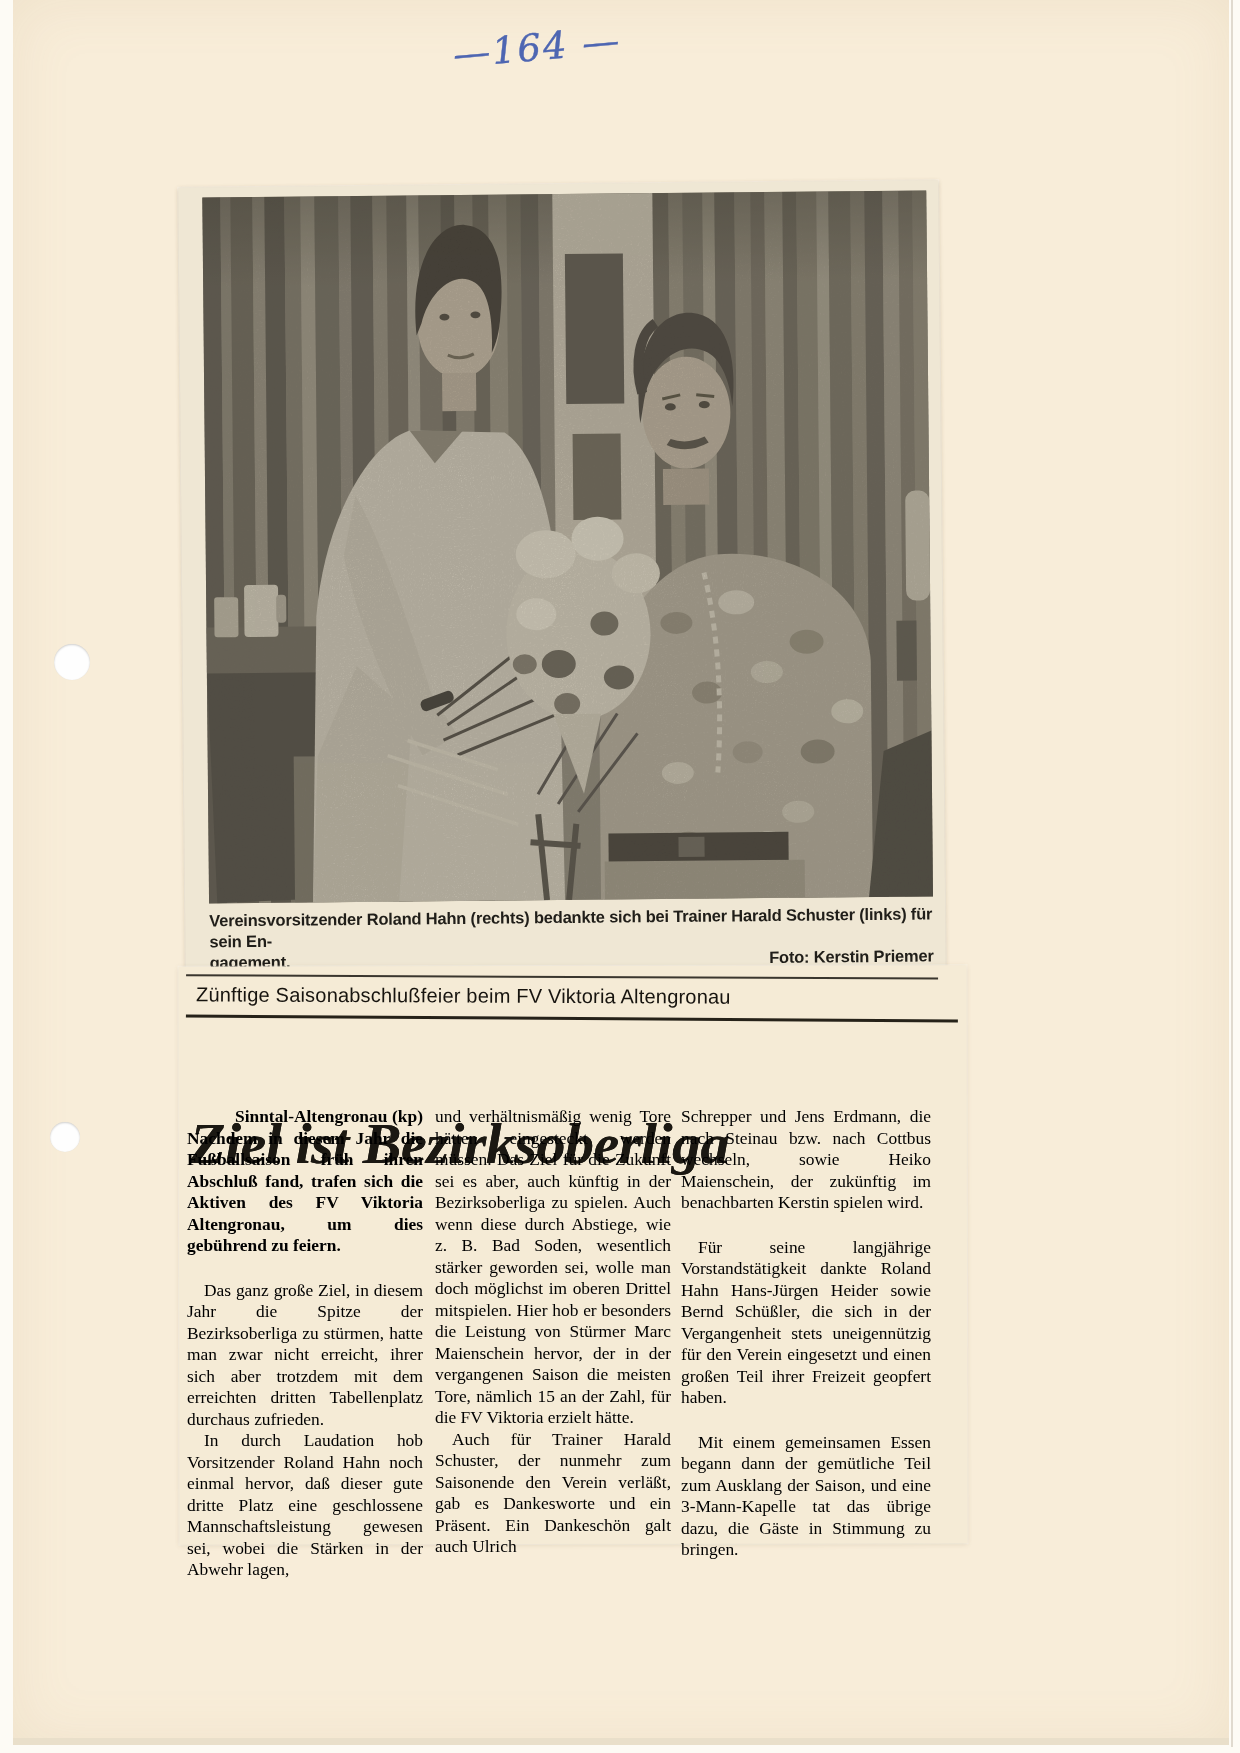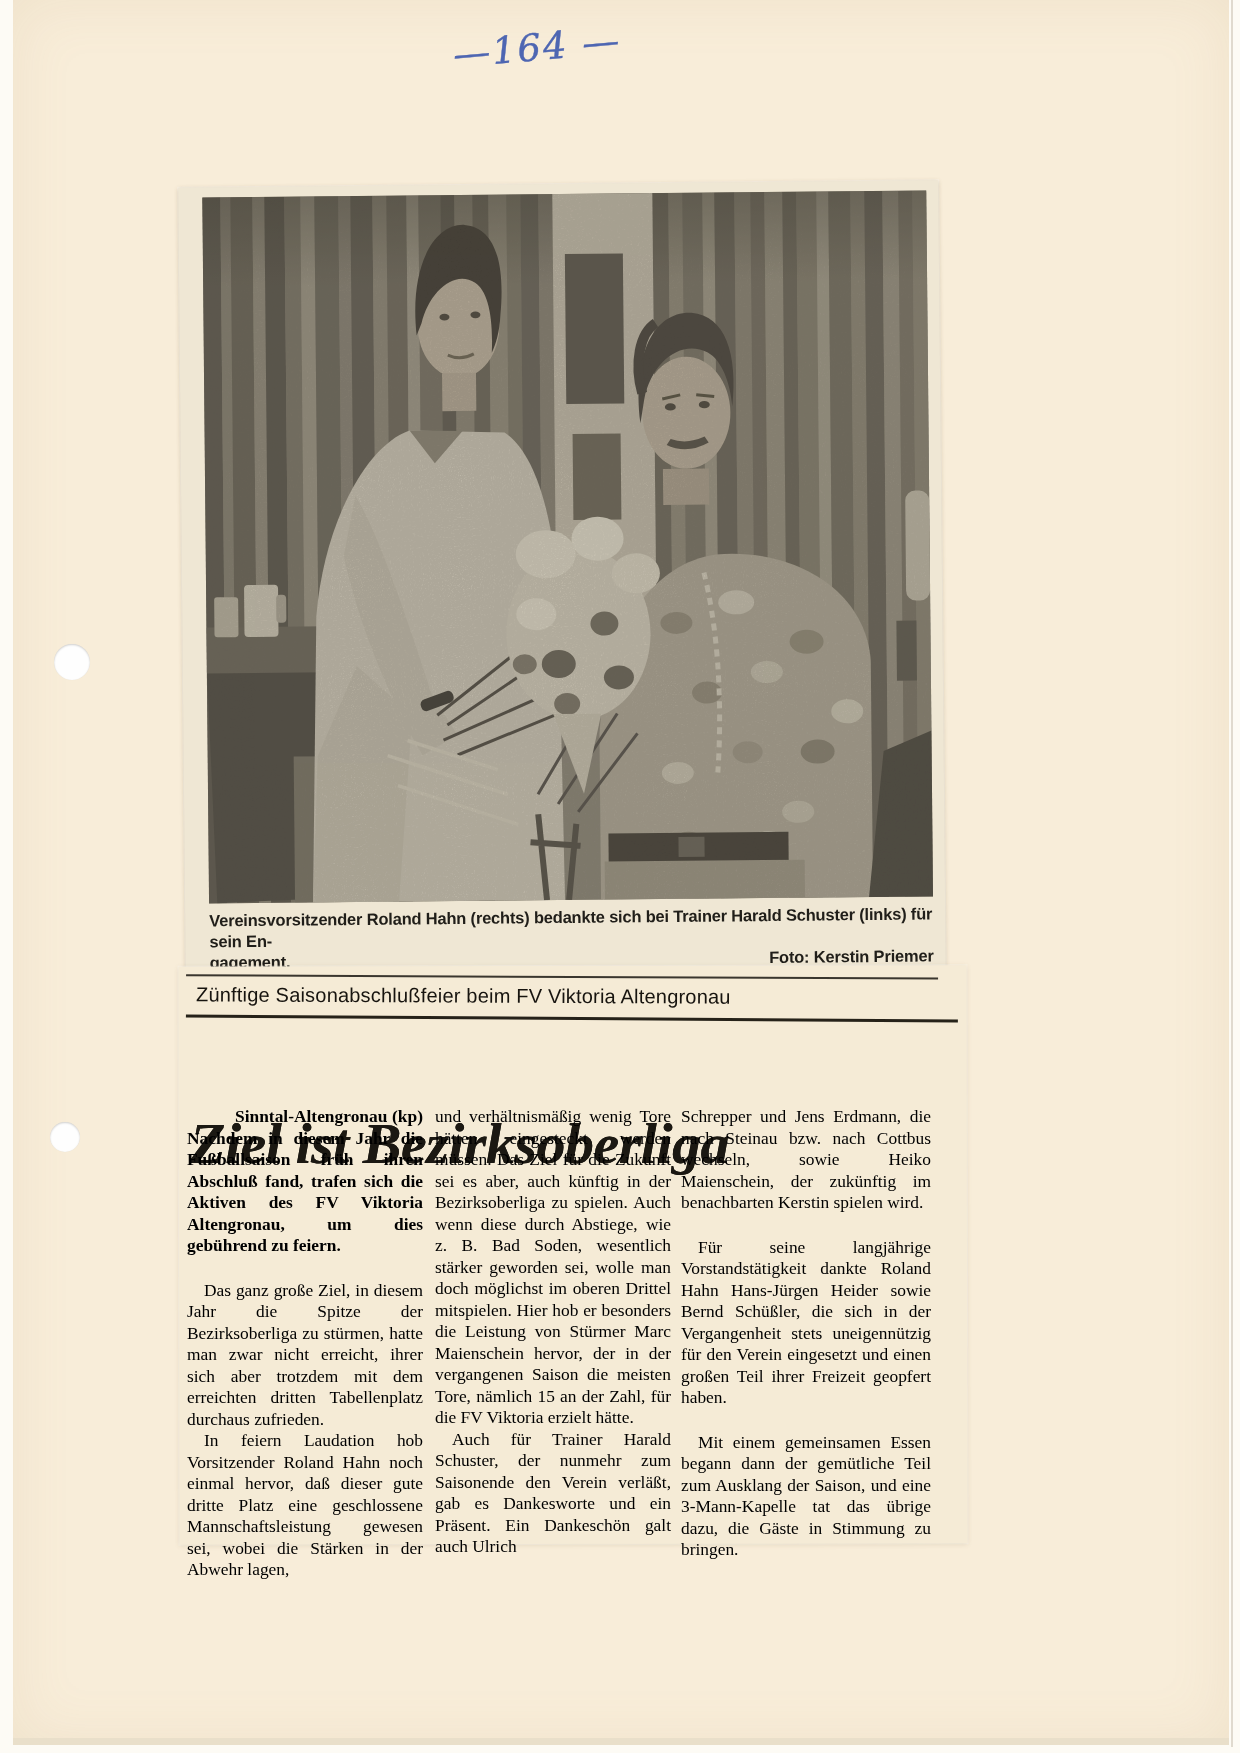--- a/index.html
+++ b/index.html
@@ -237,21 +237,21 @@
     <div class="kicker-rule-top"></div>
     <div class="kicker-text">Zünftige Saisonabschlußfeier beim FV Viktoria Altengronau</div>
     <div class="kicker-rule-bottom"></div>
   </div>
 
   <h1 class="headline">Ziel ist Bezirksoberliga</h1>
 
   <div class="col col1" lang="de">
       <p class="para bold indent-lg">Sinntal-Altengronau (kp) Nachdem in diesem Jahr die Fußballsaison früh ihren Abschluß fand, trafen sich die Aktiven des FV Viktoria Altengronau, um dies gebührend zu feiern.</p>
       <p class="para gap indent-sm">Das ganz große Ziel, in diesem Jahr die Spitze der Bezirksoberliga zu stürmen, hatte man zwar nicht erreicht, ihrer sich aber trotzdem mit dem erreichten dritten Tabellenplatz durchaus zufrieden.</p>
-      <p class="para indent-sm">In feiern Laudation hob Vorsitzender Roland Hahn noch einmal hervor, daß dieser gute dritte Platz eine geschlossene Mannschaftsleistung gewesen sei, wobei die Stärken in der Abwehr lagen,</p>
+      <p class="para indent-sm">In durch Laudation hob Vorsitzender Roland Hahn noch einmal hervor, daß dieser gute dritte Platz eine geschlossene Mannschaftsleistung gewesen sei, wobei die Stärken in der Abwehr lagen,</p>
     </div>
   <div class="col col2" lang="de">
       <p class="para">und verhältnismäßig wenig Tore hätten eingesteckt werden müssen. Das Ziel für die Zukunft sei es aber, auch künftig in der Bezirksoberliga zu spielen. Auch wenn diese durch Abstiege, wie z. B. Bad Soden, wesentlich stärker geworden sei, wolle man doch möglichst im oberen Drittel mitspielen. Hier hob er besonders die Leistung von Stürmer Marc Maienschein hervor, der in der vergangenen Saison die meisten Tore, nämlich 15 an der Zahl, für die FV Viktoria erzielt hätte.</p>
       <p class="para indent-sm">Auch für Trainer Harald Schuster, der nunmehr zum Saisonende den Verein verläßt, gab es Dankesworte und ein Präsent. Ein Dankeschön galt auch Ulrich</p>
     </div>
   <div class="col col3" lang="de">
       <p class="para">Schrepper und Jens Erdmann, die nach Steinau bzw. nach Cottbus wechseln, sowie Heiko Maienschein, der zukünftig im benachbarten Kerstin spielen wird.</p>
       <p class="para gap indent-sm">Für seine langjährige Vorstandstätigkeit dankte Roland Hahn Hans-Jürgen Heider sowie Bernd Schüßler, die sich in der Vergangenheit stets uneigennützig für den Verein eingesetzt und einen großen Teil ihrer Freizeit geopfert haben.</p>
       <p class="para gap indent-sm">Mit einem gemeinsamen Essen begann dann der gemütliche Teil zum Ausklang der Saison, und eine 3-Mann-Kapelle tat das übrige dazu, die Gäste in Stimmung zu bringen.</p>
     </div>

